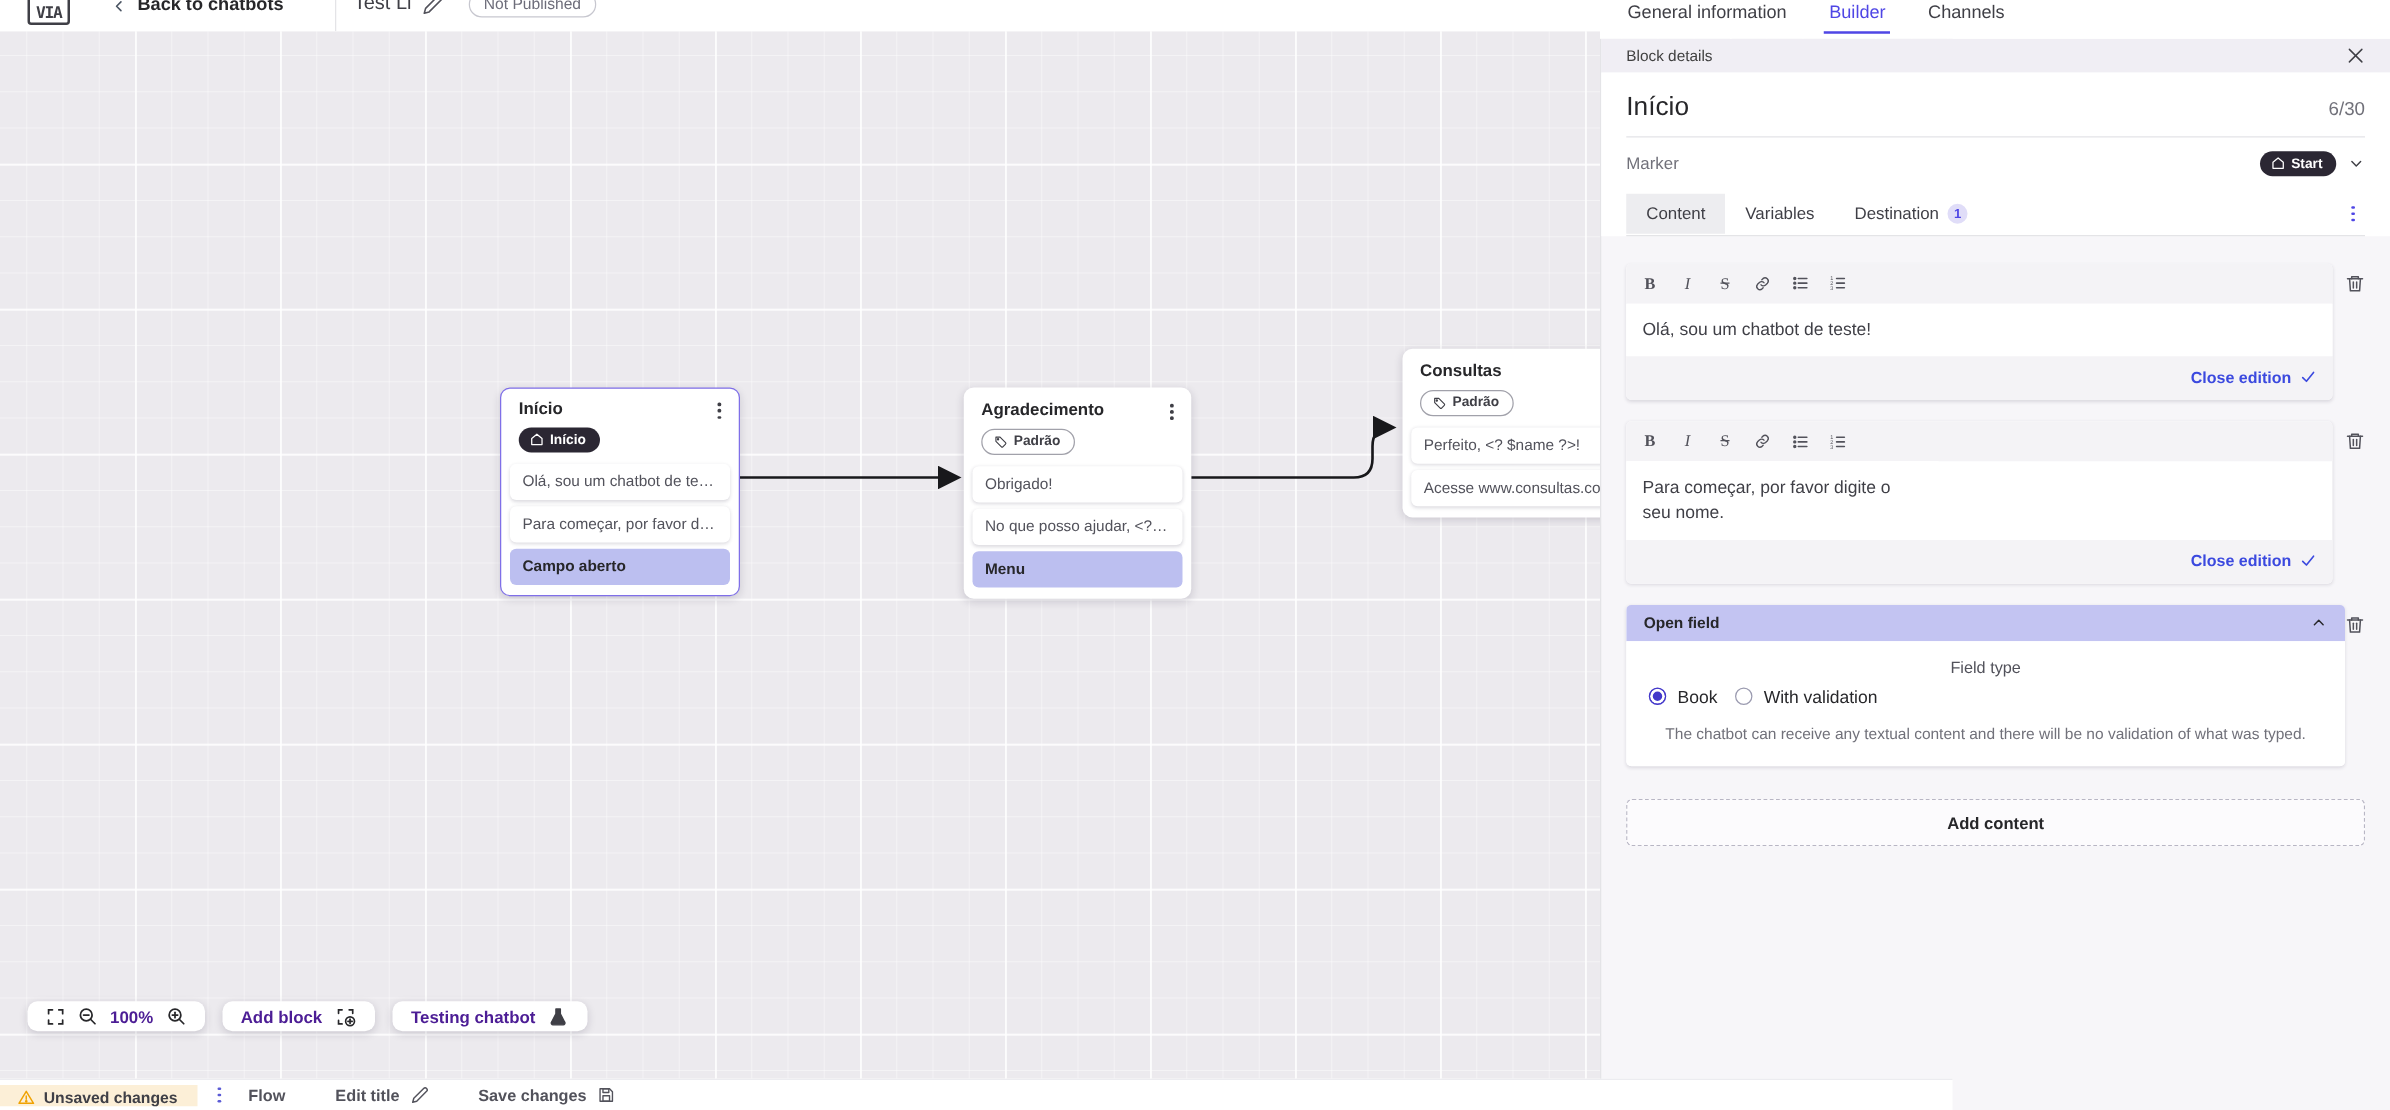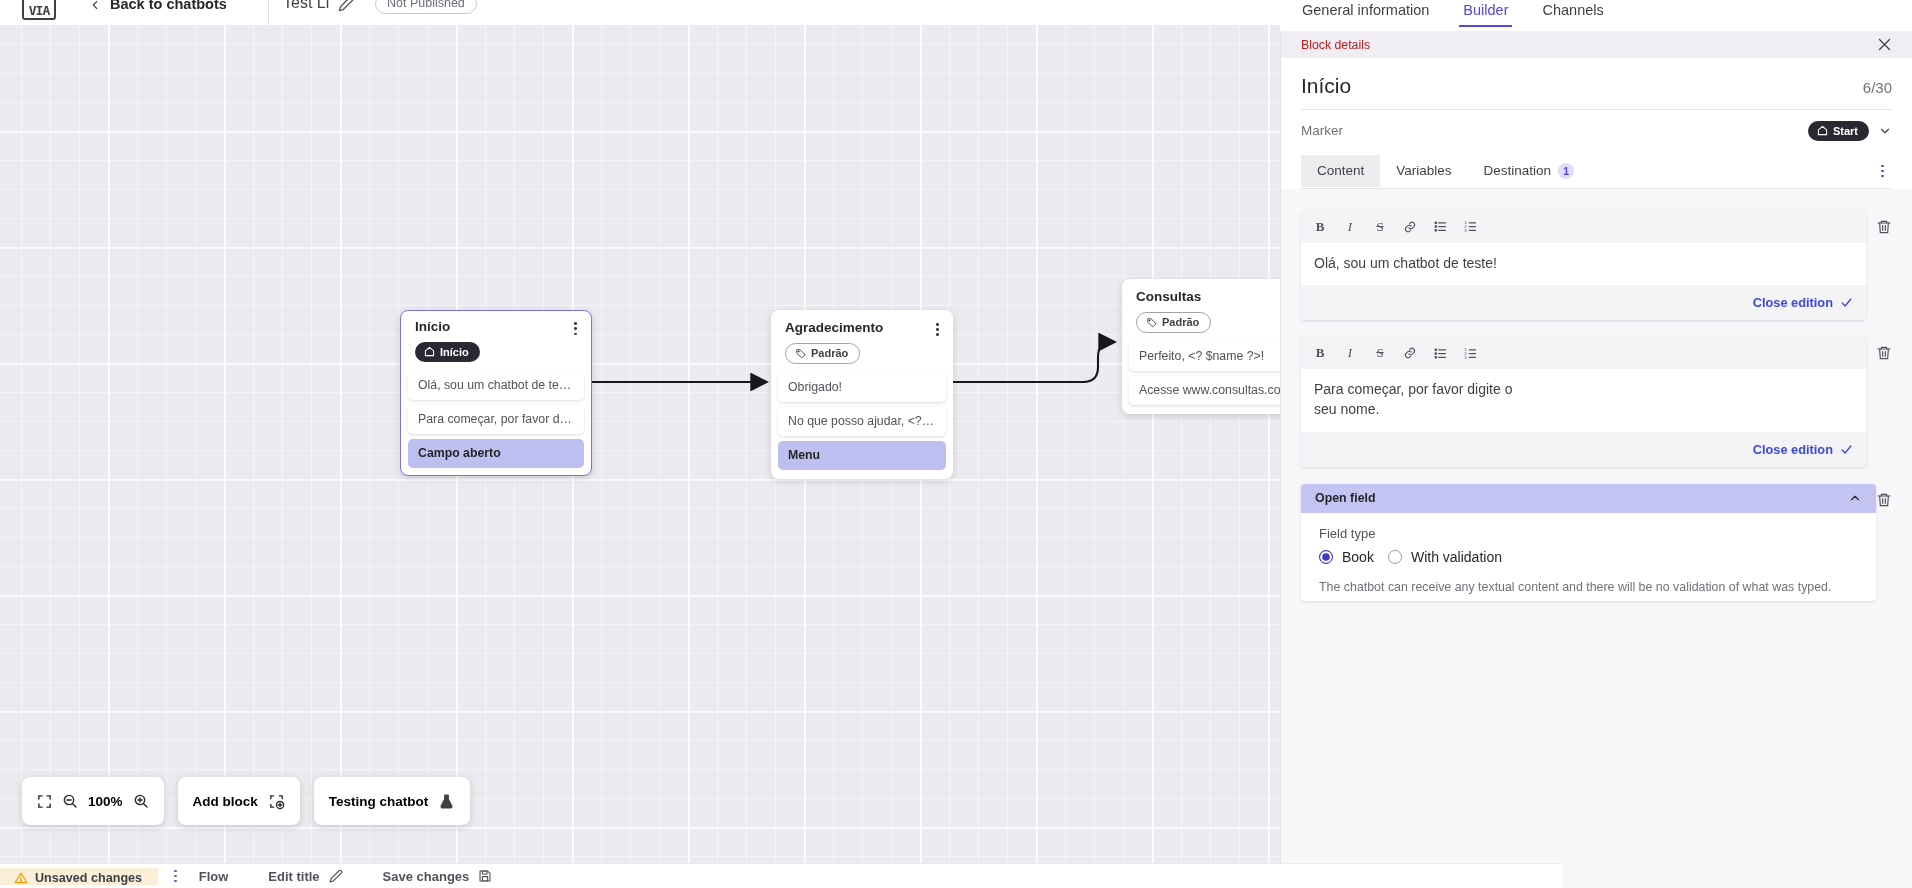--- a/index.html
+++ b/index.html
@@ -112,24 +112,24 @@
   }
   .row.accent {
     background: #bcbff0; color: #27272a; font-weight: 700; box-shadow: none;
   }
 
   
   #bottombar {
     position: absolute; left: 22px; bottom: 38px; display: flex; gap: 14px; z-index: 30;
   }
   .pill {
-    background: #ffffff; border-radius: 8px; height: 48px;
+    background: #ffffff; border-radius: 8px; height: 24px;
     display: flex; align-items: center; gap: 10px; padding: 0 15px;
     box-shadow: 0 2px 7px rgba(30,25,55,0.17);
-    font-size: 13.5px; color: #000000; font-weight: 600; cursor: pointer;
+    font-size: 13.5px; color: #4c1d95; font-weight: 600; cursor: pointer;
     white-space: nowrap;
   }
   .pill .zl { font-weight: 700; font-size: 13.5px; }
   .ic { display: inline-flex; align-items: center; }
 
   
   #statusbar {
     position: absolute; left: 0; bottom: 0; width: 1562px; height: 25px;
     background: #ffffff; display: flex; align-items: center;
     border-top: 1px solid #ececf0; z-index: 50;
@@ -150,21 +150,21 @@
   
   #panel {
     position: absolute; right: 0; top: 31px; width: 632px; height: 857px;
     background: #f7f6f9; border-left: 1px solid #e4e4e7; z-index: 20;
     display: flex; flex-direction: column;
   }
   #panel-head {
     height: 27px; background: #f0eef4; display: flex; align-items: center;
     justify-content: space-between; padding: 0 20px 0 20px;
   }
-  #panel-head .ph-title { font-size: 12.3px; color: #b91c1c; }
+  #panel-head .ph-title { font-size: 12.3px; color: #404040; }
   #panel-body { background: #ffffff; padding: 16px 20px 0 20px; }
   #blk-title-row { display: flex; align-items: baseline; justify-content: space-between; }
   #blk-title { font-size: 21px; color: #27272a; }
   #blk-count { font-size: 15px; color: #71717a; }
   #blk-divider { height: 1px; background: #e4e4e7; margin: 11px 0 0; }
   #marker-row {
     display: flex; align-items: center; justify-content: space-between;
     padding: 11px 0 0;
   }
   #marker-label { font-size: 13.5px; color: #71717a; }
@@ -222,21 +222,21 @@
   #openfield-wrap { display: flex; align-items: flex-start; }
   #openfield {
     flex: 1; border-radius: 4px; overflow: hidden;
     box-shadow: 0 1px 3px rgba(30,25,55,0.13); background: #fff;
   }
   #of-head {
     background: #c3c4f2; padding: 7px 14px 8px; display: flex;
     align-items: center; justify-content: space-between;
   }
   #of-head .t { font-size: 12.4px; font-weight: 700; color: #27272a; }
-  #of-body { background: #ffffff; padding: 13px 18px 4px; }
+  #of-body { background: #ffffff; padding: 13px 18px 16px; text-align: center; }
   #of-ftlabel { font-size: 13px; color: #52525b; margin-bottom: 8px; }
   #of-radios { display: flex; align-items: center; gap: 14px; }
   .radio-opt { display: flex; align-items: center; gap: 9px; cursor: pointer; }
   .rd { width: 14px; height: 14px; border-radius: 50%; border: 1.6px solid #9b9bb0; background:#fff; }
   .rd.on {
     border: 1.6px solid #4338ca; background: #4338ca;
     box-shadow: inset 0 0 0 2.2px #ffffff;
   }
   .radio-opt .lbl { font-size: 14px; color: #27272a; }
   #of-desc { margin-top: 14px; font-size: 12.4px; color: #71717a; line-height: 1.45; }
@@ -693,14 +693,15 @@
         <svg width="16" height="16" viewBox="0 0 24 24" fill="none" stroke="#52525b" stroke-width="1.8" stroke-linecap="round" stroke-linejoin="round">
             <polyline points="3 6 21 6"></polyline>
             <path d="M8 6V3.5h8V6"></path>
             <path d="M5.5 6l1 14.5h11L18.5 6"></path>
             <line x1="10" y1="10" x2="10" y2="17"></line>
             <line x1="14" y1="10" x2="14" y2="17"></line>
           </svg>
       </span>
     </div>
 
+    <div id="add-content">Add content</div>
   </div>
 </div>
 
 </body></html>

